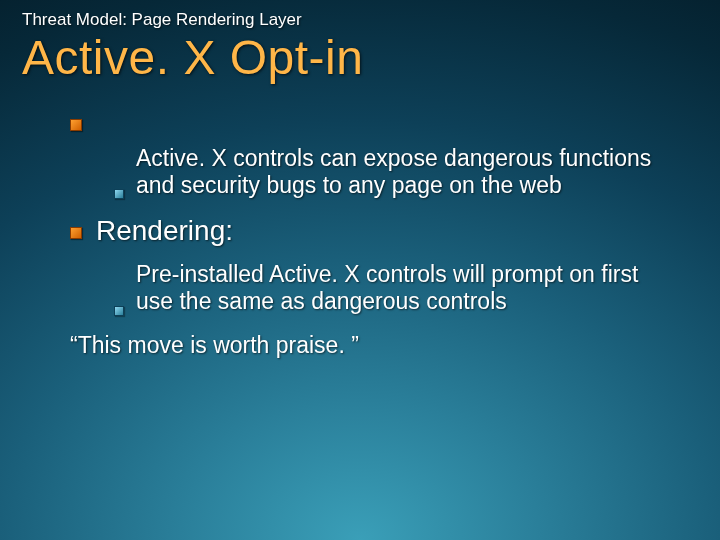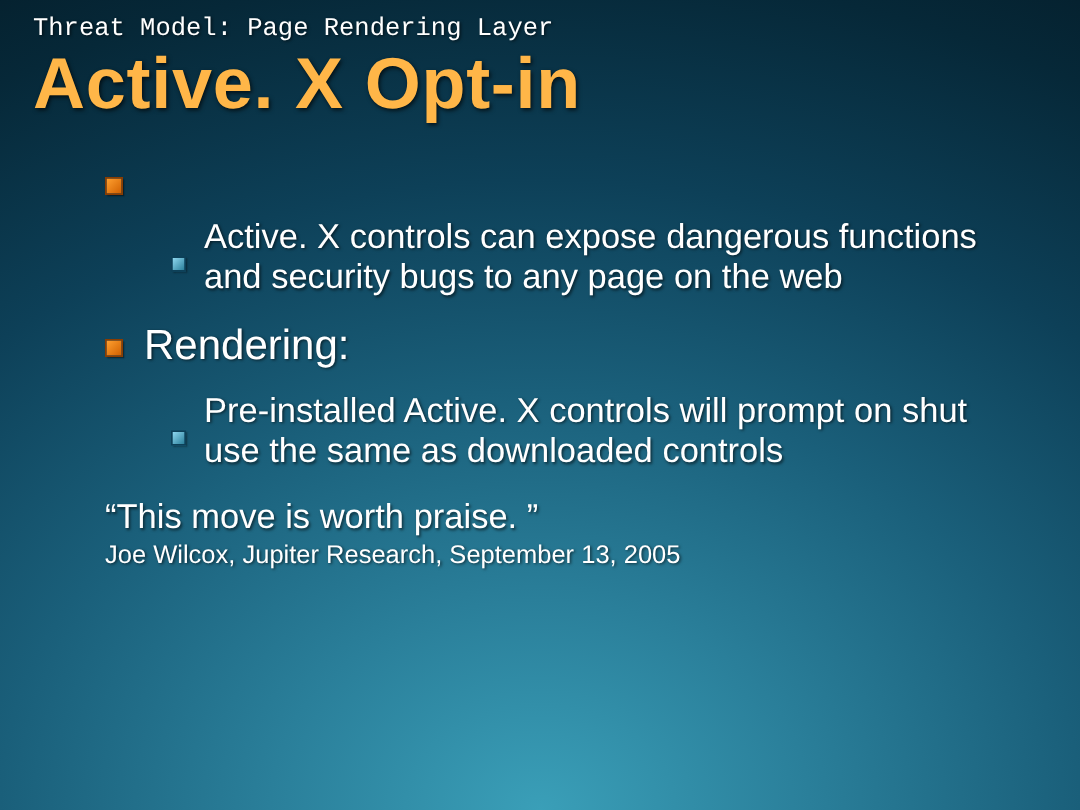--- a/index.html
+++ b/index.html
@@ -10,25 +10,24 @@
       #3a9fb8 0%, #2a7f9a 20%, #1a5f7a 40%, #0d4058 60%, #062838 80%, #031620 100%);
     color: #fff;
     padding: 10px 20px 0 20px;
   }
   .eyebrow {
     font-size: 17px;
     color: #ffffff;
     text-shadow: 1px 1px 2px rgba(0,0,0,0.6);
     margin-bottom: 0px;
     margin-left: 2px;
-    font-family: Liberation Mono, monospace;
   }
   .title {
     font-size: 48px;
-    font-weight: bold;
+    font-weight: normal;
     color: #ffb648;
     text-shadow: 1px 1px 3px rgba(0,0,0,0.7);
     margin-bottom: 22px;
     margin-left: 2px;
     letter-spacing: 0.5px;
   }
   .content { padding-left: 50px; }
   .l1 {
     display: flex;
     align-items: flex-start;
@@ -44,21 +43,21 @@
     box-shadow: 1px 1px 1px rgba(0,0,0,0.4);
   }
   .l1 .l1-text {
     font-size: 28px;
     color: #ffffff;
     text-shadow: 1px 1px 2px rgba(0,0,0,0.6);
   }
   .l2-group { padding-left: 44px; margin-bottom: 16px; }
   .l2 {
     display: flex;
-    align-items: center;
+    align-items: flex-end;
     margin-bottom: 6px;
   }
   .l2 .bullet-box {
     width: 10px; height: 10px;
     background: linear-gradient(135deg, #8fd8f0, #2a7f9a);
     border: 1px solid #0d4058;
     margin-top: 9px;
     margin-right: 12px;
     flex-shrink: 0;
     box-shadow: 1px 1px 1px rgba(0,0,0,0.3);
@@ -101,20 +100,19 @@
     </div>
   </div>
 
   <div class="l1">
     <div class="bullet-box"></div>
     <div class="l1-text">Rendering:</div>
   </div>
   <div class="l2-group">
     <div class="l2">
       <div class="bullet-box"></div>
-      <div class="l2-text">Pre-installed Active. X controls will prompt on shut use the same as downloaded controls</div>
+      <div class="l2-text">Pre-installed Active. X controls will prompt on first use the same as dangerous controls</div>
     </div>
   </div>
 
   <div class="quote">“This move is worth praise. ”</div>
-  <div class="attribution">Joe Wilcox, Jupiter Research, September 13, 2005</div>
 
 </div>
 
 </body></html>

